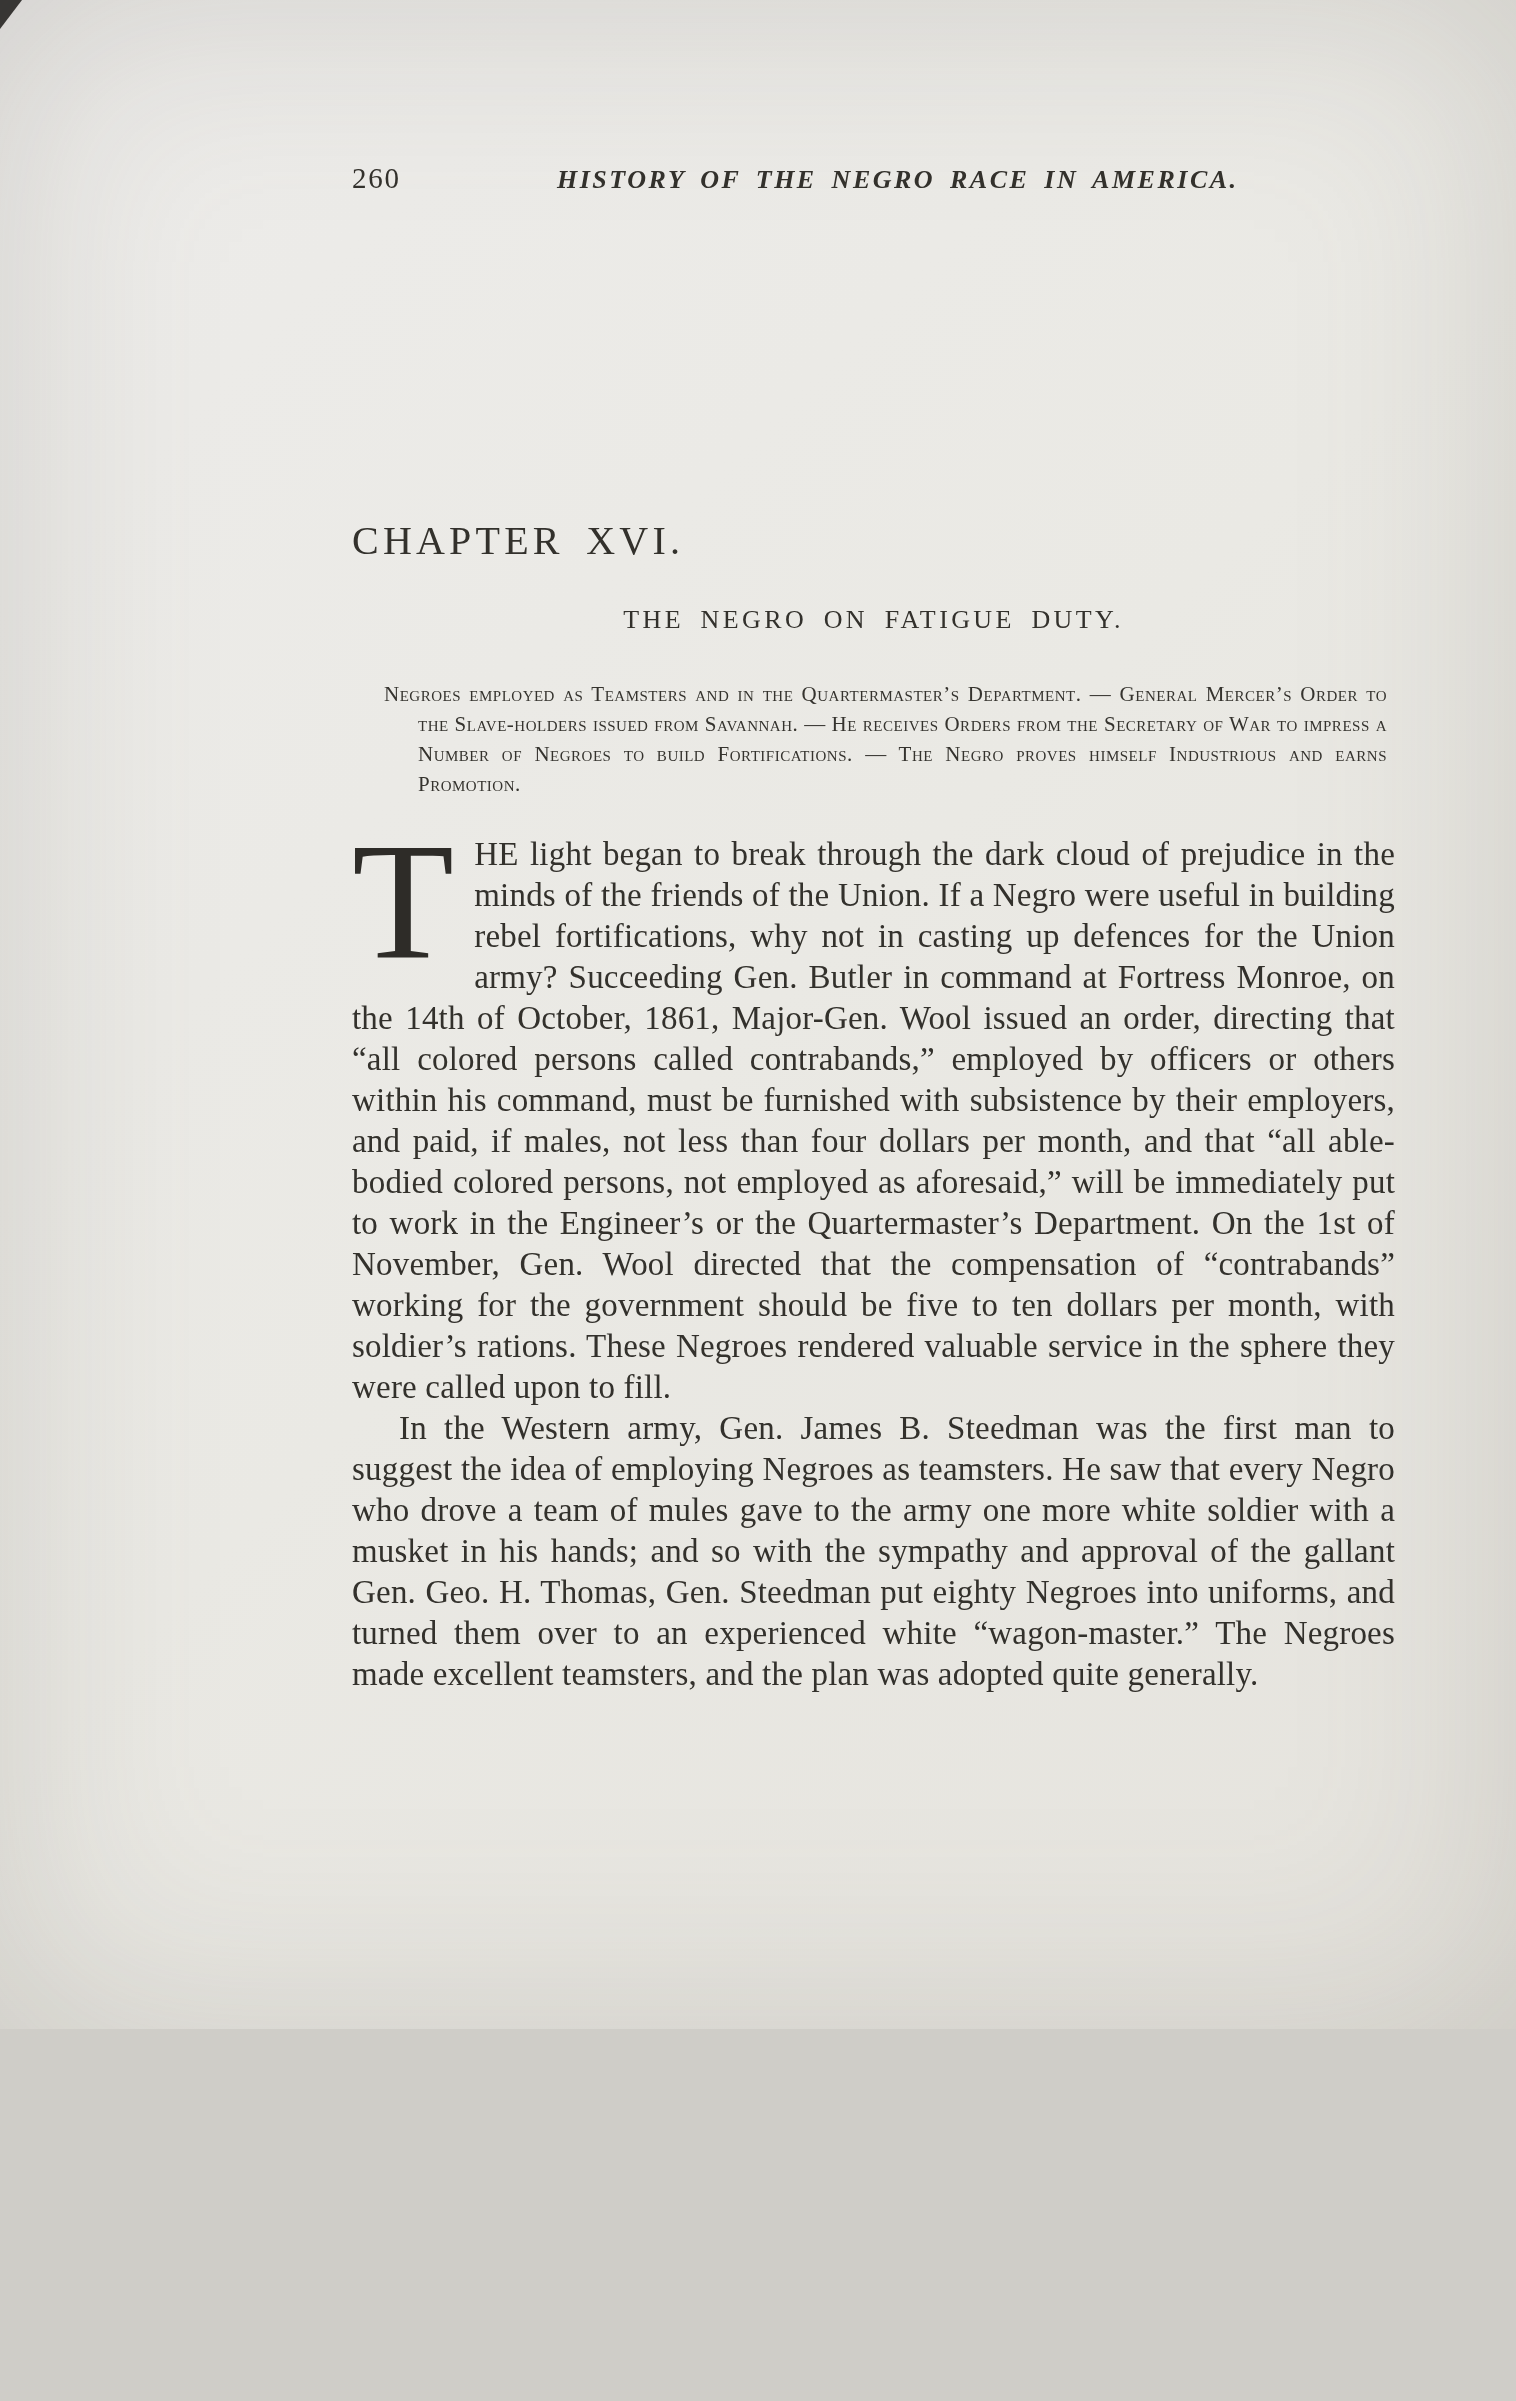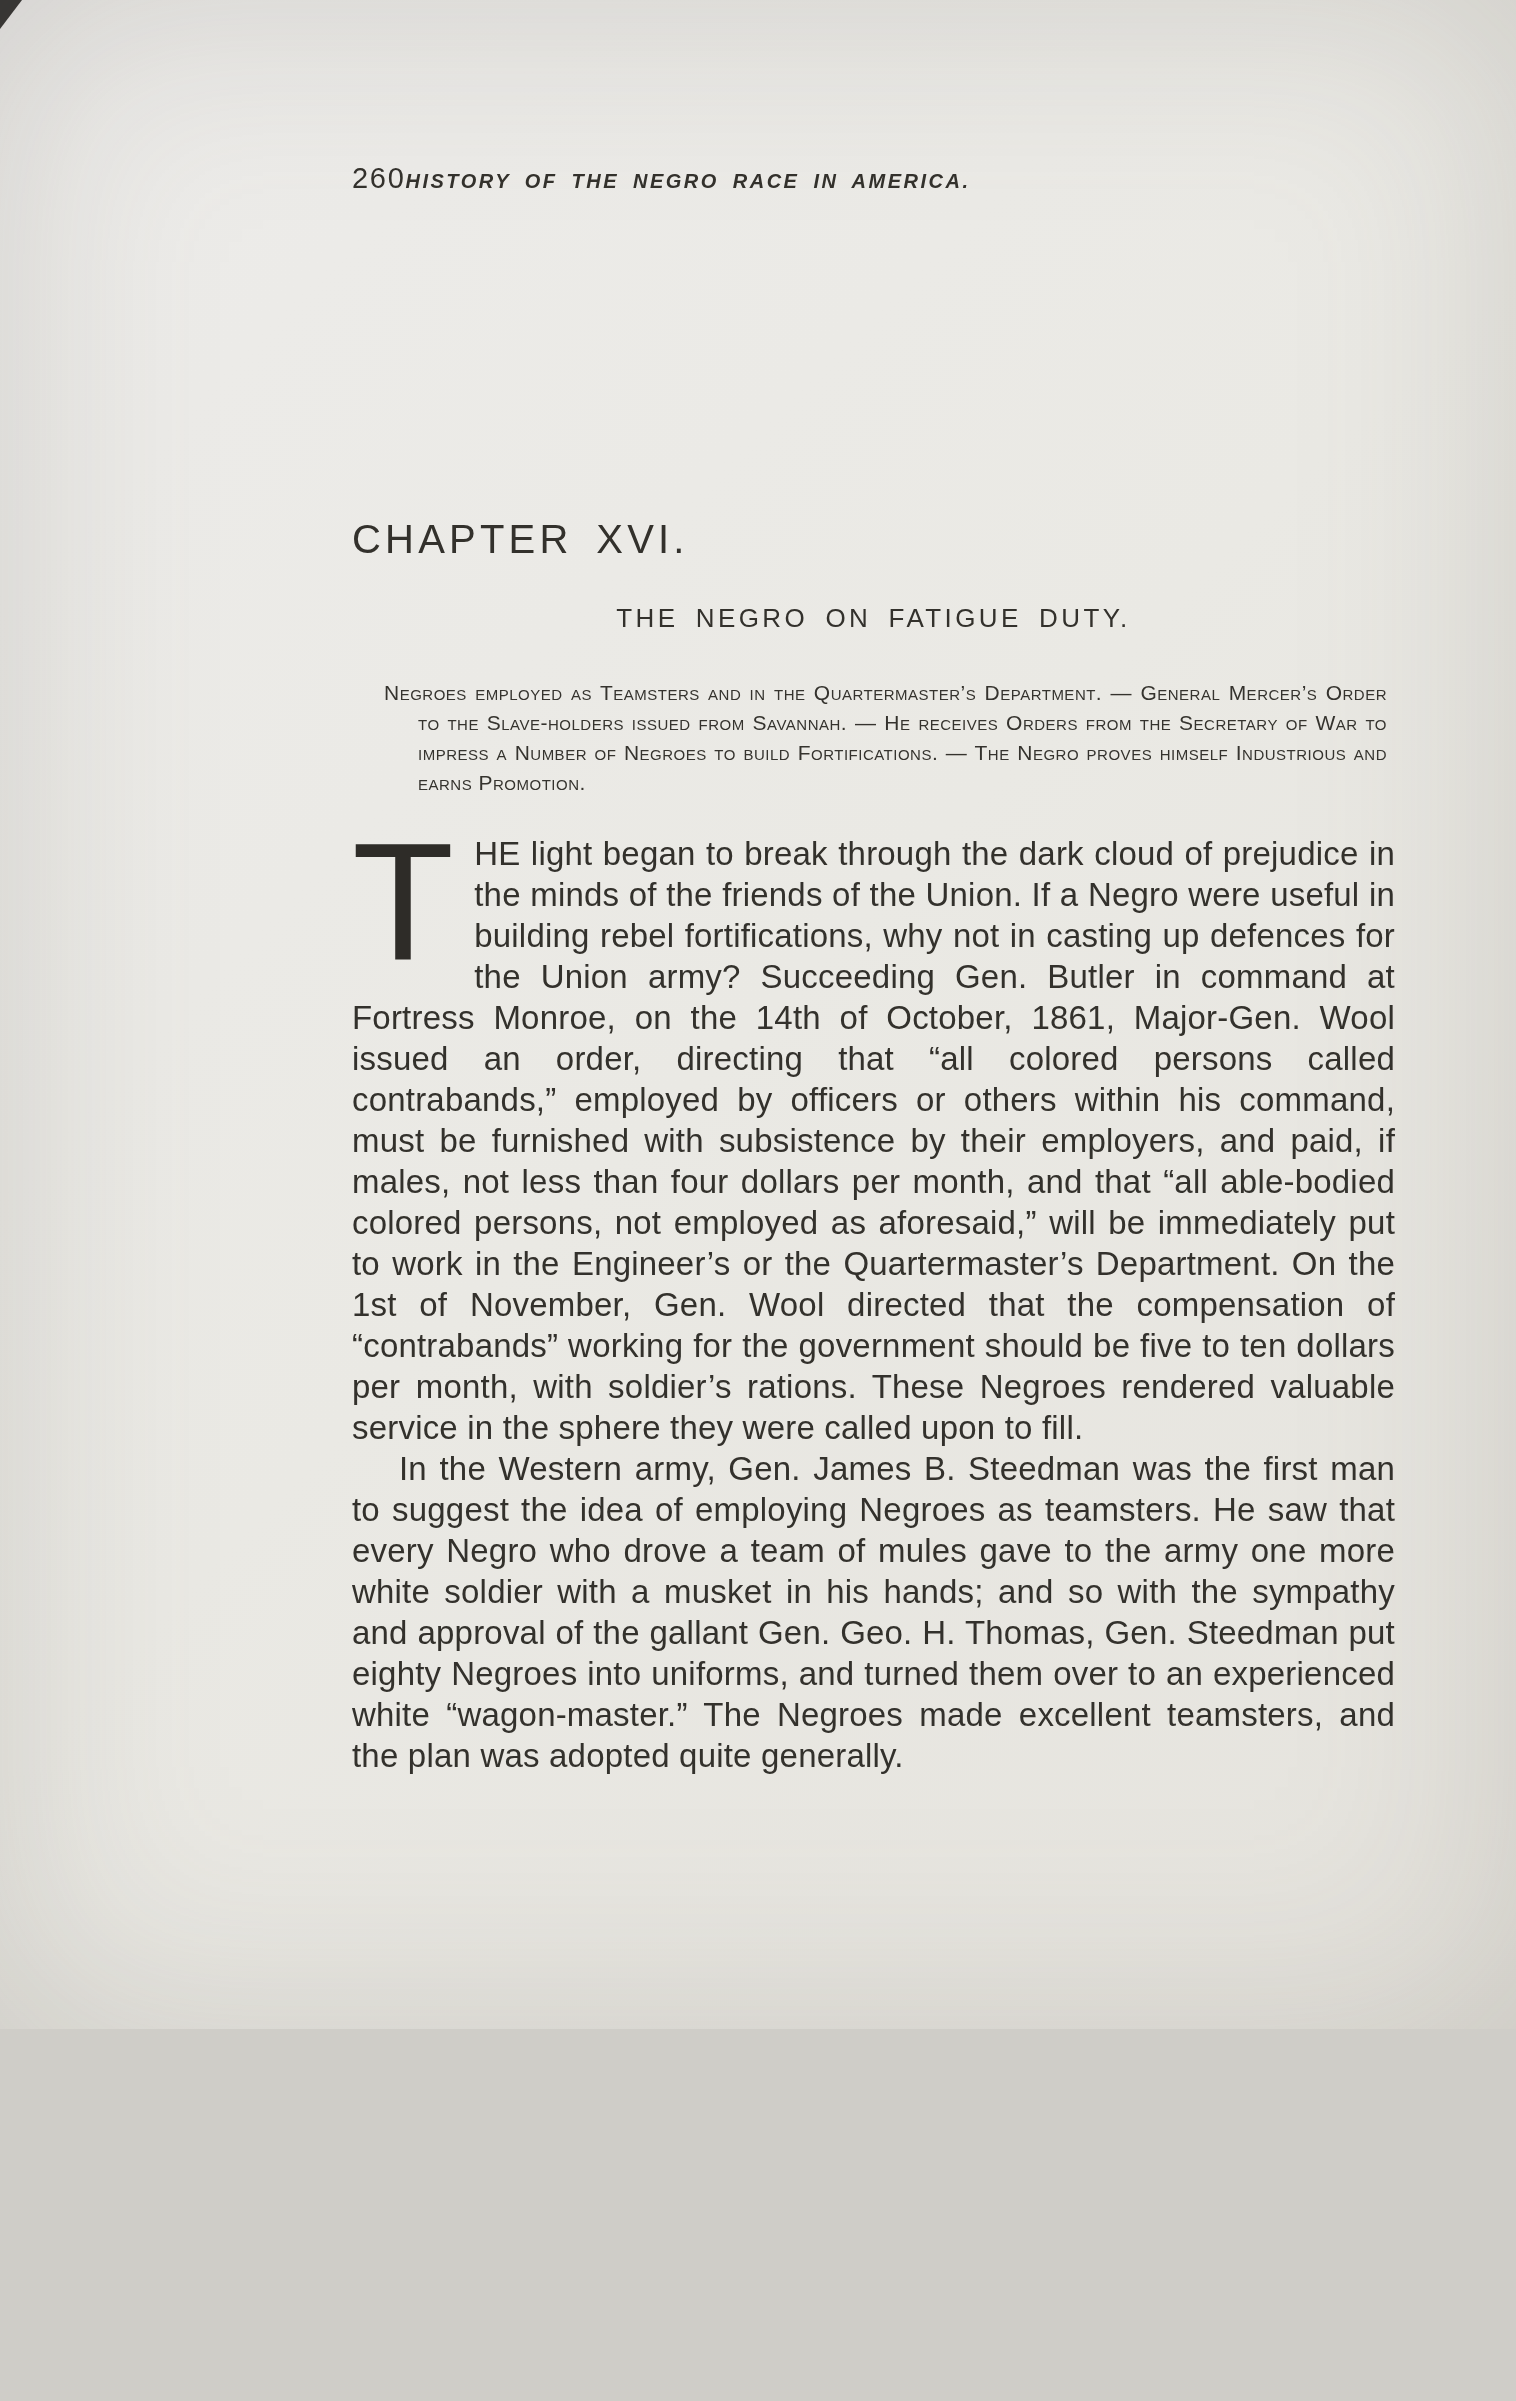--- a/index.html
+++ b/index.html
@@ -7,21 +7,21 @@
     padding: 0;
     background: #cfcdc8;
   }
   .page {
     position: relative;
     width: 1517px;
     height: 2029px;
     margin: 0 auto;
     background: linear-gradient(135deg, #edecea 0%, #eae9e4 50%, #e5e3dd 100%);
     box-shadow: inset 0 0 219px rgba(110, 105, 95, 0.22);
-    font-family: Liberation Sans, sans-serif;
+    font-family: Liberation Serif, serif;
     color: #33312c;
     overflow: hidden;
   }
   .corner-mark {
     position: absolute;
     top: 0;
     left: 0;
     width: 0;
     height: 0;
     border-top: 29px solid #1b1a18;
@@ -38,24 +38,24 @@
     display: flex;
     align-items: baseline;
   }
   .page-number {
     font-size: 29px;
     letter-spacing: 1.7px;
     flex: 0 0 auto;
   }
   .running-title {
     flex: 1 1 auto;
-    text-align: left;
+    text-align: center;
     font-style: italic;
     font-weight: bold;
-    font-size: 20px;
+    font-size: 26px;
     letter-spacing: 2.5px;
     word-spacing: 5.9px;
     white-space: nowrap;
   }
   .chapter {
     margin: 322px 0 0 0;
     font-size: 40px;
     font-weight: normal;
     letter-spacing: 4.2px;
     word-spacing: 8.4px;

